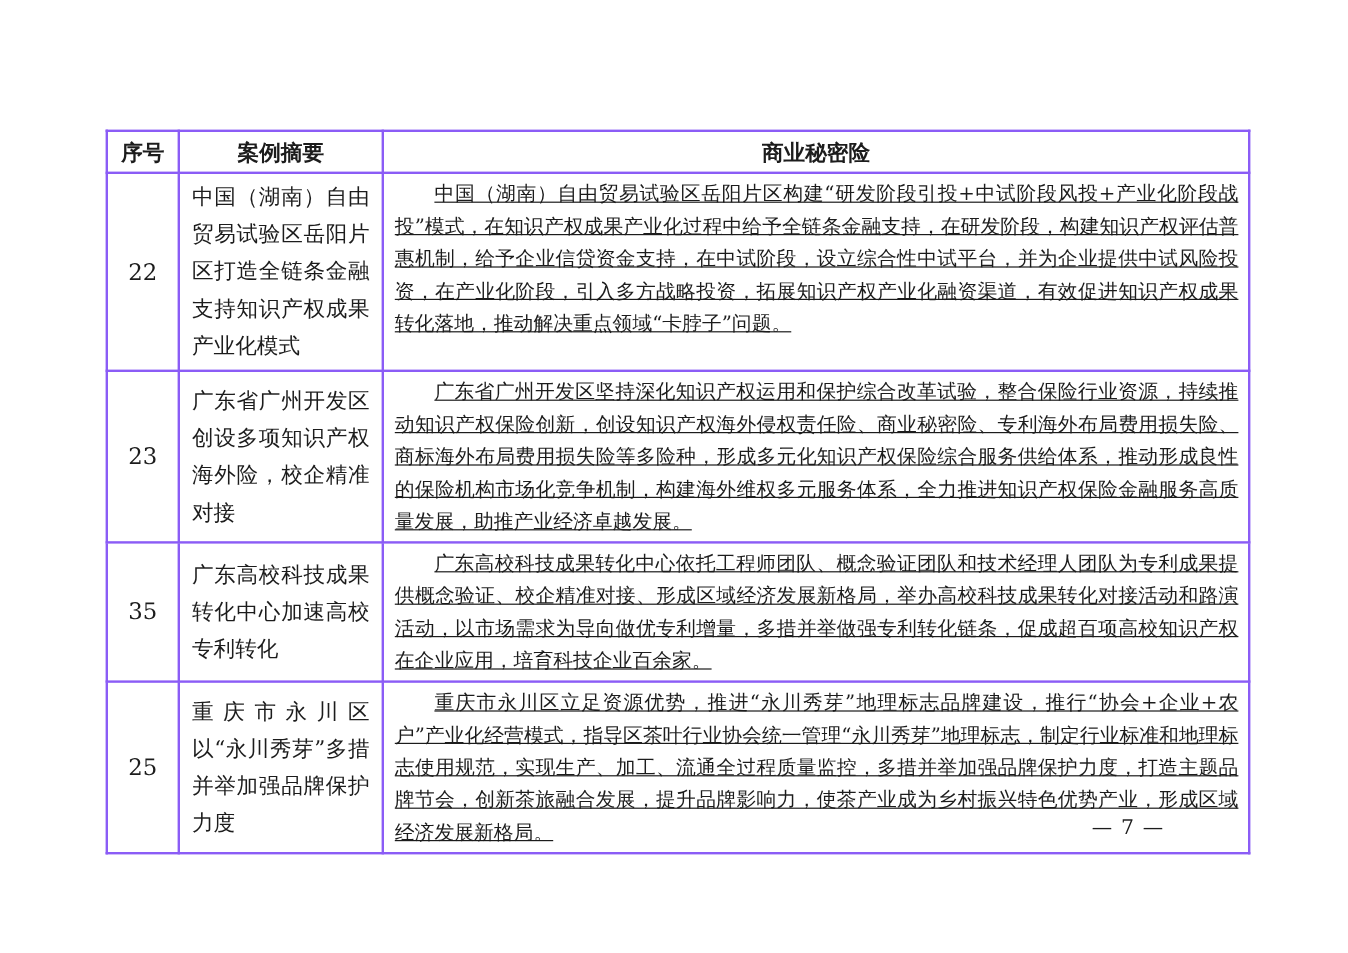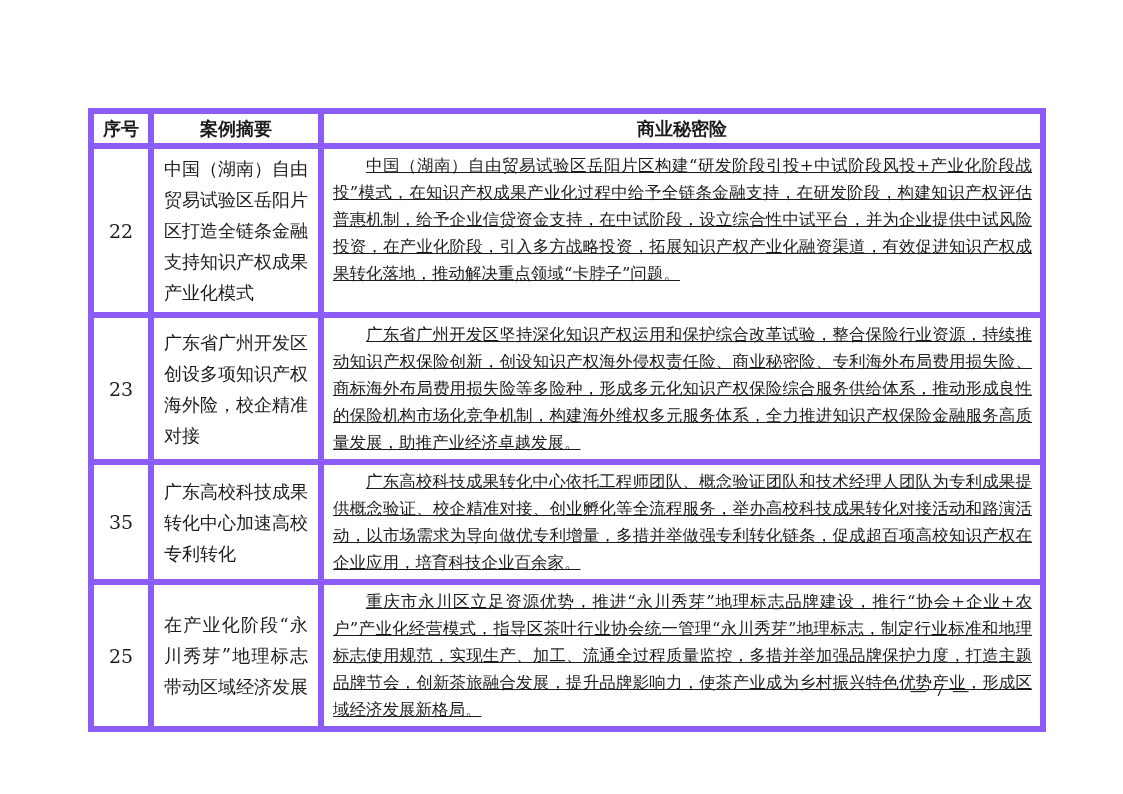--- a/index.html
+++ b/index.html
@@ -19,21 +19,21 @@
     position: absolute;
     left: 88px;
     top: 108px;
     width: 952px;
     border-collapse: collapse;
     table-layout: fixed;
     border: 2px solid #000;
   }
   .cases-table th,
   .cases-table td {
-    border: 6px solid #8b5cf6;
+    border: 2px solid #8b5cf6;
     overflow: hidden;
   }
   .col-num  { width: 60px; }
   .col-name { width: 170px; }
   .col-sum  { width: 722px; }
   .cases-table th {
     height: 35px;
     font-size: 18px;
     font-weight: bold;
     text-align: center;
@@ -111,26 +111,26 @@
       <td class="num-cell">23</td>
       <td class="name-cell">广东省广州开发区创设多项知识产权海外险，校企精准对接</td>
       <td class="sum-cell">
         <p>广东省广州开发区坚持深化知识产权运用和保护综合改革试验，整合保险行业资源，持续推动知识产权保险创新，创设知识产权海外侵权责任险、商业秘密险、专利海外布局费用损失险、商标海外布局费用损失险等多险种，形成多元化知识产权保险综合服务供给体系，推动形成良性的保险机构市场化竞争机制，构建海外维权多元服务体系，全力推进知识产权保险金融服务高质量发展，助推产业经济卓越发展。</p>
       </td>
     </tr>
     <tr class="row-24">
       <td class="num-cell">35</td>
       <td class="name-cell">广东高校科技成果转化中心加速高校专利转化</td>
       <td class="sum-cell">
-        <p>广东高校科技成果转化中心依托工程师团队、概念验证团队和技术经理人团队为专利成果提供概念验证、校企精准对接、创业孵化等全流程服务，举办高校科技成果转化对接活动和路演活动，以市场需求为导向做优专利增量，多措并举做强专利转化链条，促成超百项高校知识产权在企业应用，培育科技企业百余家。</p>
+        <p>广东高校科技成果转化中心依托工程师团队、概念验证团队和技术经理人团队为专利成果提供概念验证、校企精准对接、形成区域经济发展新格局，举办高校科技成果转化对接活动和路演活动，以市场需求为导向做优专利增量，多措并举做强专利转化链条，促成超百项高校知识产权在企业应用，培育科技企业百余家。</p>
       </td>
     </tr>
     <tr class="row-25">
       <td class="num-cell">25</td>
-      <td class="name-cell">在产业化阶段“永川秀芽”地理标志带动区域经济发展</td>
+      <td class="name-cell">重庆市永川区以“永川秀芽”多措并举加强品牌保护力度</td>
       <td class="sum-cell">
         <p>重庆市永川区立足资源优势，推进“永川秀芽”地理标志品牌建设，推行“协会+企业+农户”产业化经营模式，指导区茶叶行业协会统一管理“永川秀芽”地理标志，制定行业标准和地理标志使用规范，实现生产、加工、流通全过程质量监控，多措并举加强品牌保护力度，打造主题品牌节会，创新茶旅融合发展，提升品牌影响力，使茶产业成为乡村振兴特色优势产业，形成区域经济发展新格局。</p>
       </td>
     </tr>
   </tbody>
 </table>
 
 <div class="page-number">— 7 —</div>
 
 </body></html>

